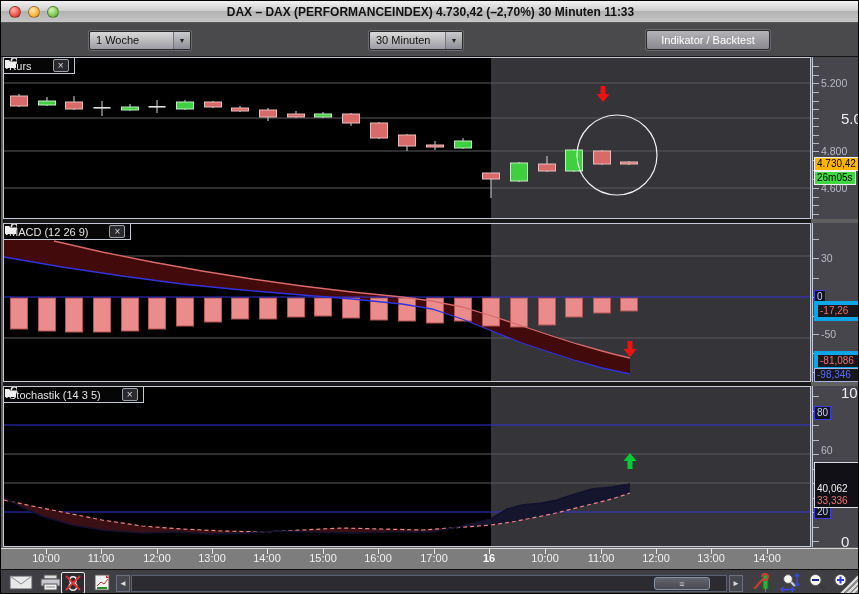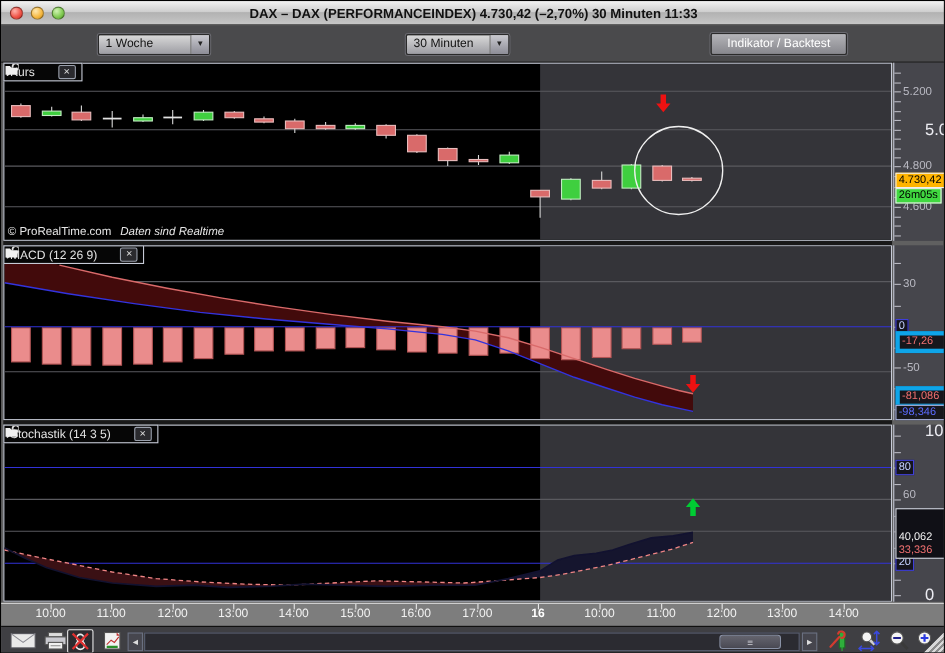--- a/index.html
+++ b/index.html
@@ -180,23 +180,20 @@
             <path d="M3 11 L8 6 M8 3 a3.2 3.2 0 1 1 3 3" stroke="#e0e0e0" stroke-width="1.8" fill="none" stroke-linecap="round"></path>
           </svg>
       </span>
       <span class="ph-icon">
         <svg width="13" height="11" viewBox="0 0 13 11">
             <path d="M1 2 h4 l1.5 1.5 H12 V10 H1 z" fill="#f0f0f0"></path>
           </svg>
       </span>
       <span class="ph-close">×</span>
     </div>
-    <div class="copyright">
-      <span>© ProRealTime.com</span><i>Daten sind Realtime</i>
-    </div>
   </div>
 
   <div class="hgap" style="top:218px"></div>
 
   <div class="panel" id="panel-macd">
     <svg id="svg-macd" width="806" height="157" viewBox="2 223 806 157">
         <rect x="489" y="223" width="319" height="157" fill="#343439"></rect>
         <g>
           <line x1="2" y1="255" x2="808" y2="255" stroke="#5a5a5f"></line>
           <line x1="2" y1="337" x2="808" y2="337" stroke="#5a5a5f"></line>
@@ -331,21 +328,21 @@
       <div class="tick" style="top: 126px; width: 6px;"></div>
       <div class="tick" style="top: 155px; width: 6px;"></div>
       <div class="tick" style="top: 24.5px; width: 6px;"></div>
       <div class="tick" style="top: 53.5px; width: 6px;"></div>
       <div class="tick" style="top: 82.5px; width: 6px;"></div>
       <div class="tick" style="top: 111.5px; width: 6px;"></div>
       <div class="tick" style="top: 140.5px; width: 6px;"></div>
       <div class="axis-label bold" style="top: 6px;">100</div>
       <div class="axis-label" style="top: 64px;">60</div>
       <div class="axis-label bold" style="top: 155px;">0</div>
-      <div class="badge badge-blue" style="top: 39px;">80</div>
+      <div class="badge badge-blue" style="top: 27px;">80</div>
       <div class="badge badge-blue" style="top: 126px;">20</div>
       <div class="badge badge-dual" style="top: 99px;">
         <span class="t">40,062</span>
         <span class="b">33,336</span>
       </div>
     </div>
 
   <div class="time-axis" id="time-axis">
       <div class="time-tick" style="left: 45px;"></div>
       <div class="time-label" style="left: 45px;">10:00</div>

